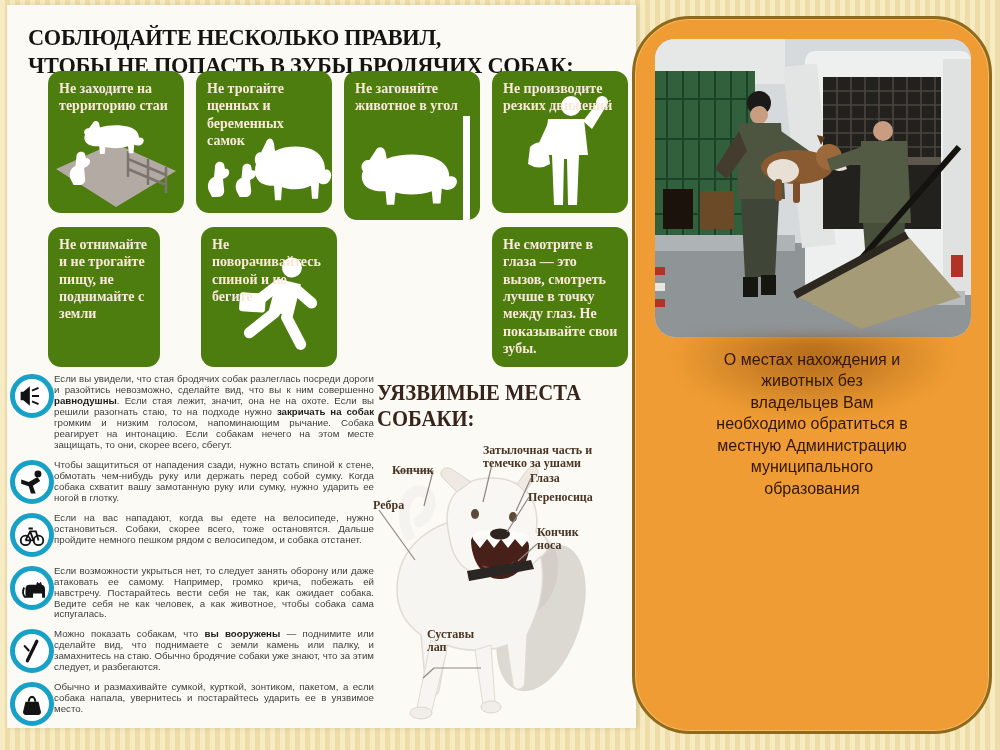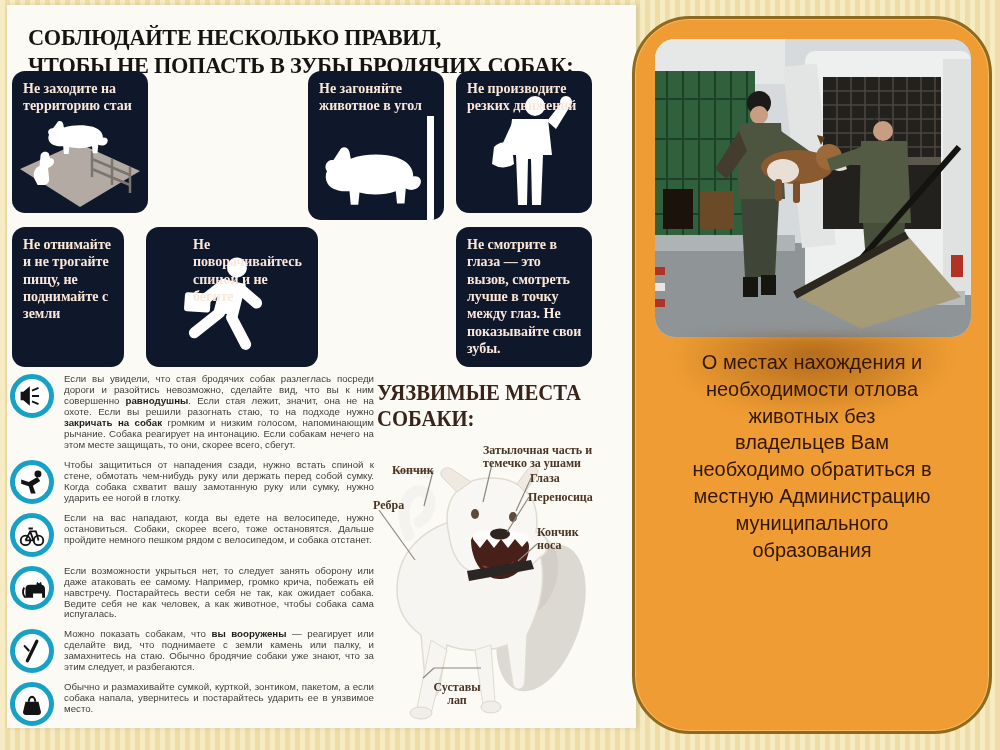--- a/index.html
+++ b/index.html
@@ -5,63 +5,63 @@
   html,body{margin:0;padding:0;}
   body{font-family:"Liberation Sans",sans-serif;}
   .stage{position:relative;width:1000px;height:750px;overflow:hidden;
     background:repeating-linear-gradient(90deg,#f6ebc2 0px,#f6ebc2 5px,#eeddA6 5px,#eedda6 10px);}
   
   .poster{position:absolute;left:7px;top:5px;width:629px;height:723px;background:#fbfaf5;
     box-shadow:2px 0 5px rgba(0,0,0,.10);}
   .poster-title{position:absolute;left:21px;top:18px;font-family:"Liberation Serif",serif;
     font-weight:700;font-size:24px;line-height:1.18;color:#161412;letter-spacing:-.3px;
     transform:scaleX(.93);transform-origin:left top;white-space:nowrap;}
-  .tile{position:absolute;background:#0f172a;border-radius:13px;overflow:hidden;}
+  .tile{position:absolute;background:#4d7c0f;border-radius:13px;overflow:hidden;margin-left:36px;}
   .tile-text{position:relative;z-index:2;font-family:"Liberation Serif",serif;font-weight:700;
     font-size:14px;line-height:1.24;color:#fbe8da;padding:9px 8px 0 11px;}
   .tile-art{position:absolute;left:0;bottom:0;z-index:1;}
   .t1{left:5px;top:66px;width:136px;height:142px;}
   .t2{left:153px;top:66px;width:136px;height:142px;}
   .t3{left:301px;top:66px;width:136px;height:149px;}
   .t4{left:449px;top:66px;width:136px;height:142px;}
   .t5{left:5px;top:222px;width:112px;height:140px;}
-  .t6{left:139px;top:222px;width:136px;height:140px;padding-left:36px;}
+  .t6{left:158px;top:222px;width:136px;height:140px;}
   .t7{left:301px;top:222px;width:136px;height:140px;}
   .t8{left:449px;top:222px;width:136px;height:140px;}
   
   .tips{position:absolute;left:3px;top:369px;width:364px;}
-  .tip{display:flex;gap:10px;margin-bottom:9px;align-items:flex-start;}
+  .tip{display:flex;margin-bottom:9px;align-items:flex-start;}
   .tip-icon{flex:0 0 44px;width:44px;height:44px;border-radius:50%;background:#fff;
     border:5px solid #18a1c6;box-sizing:border-box;display:flex;align-items:center;justify-content:center;}
   .tip-text{margin:0;flex:1;font-size:9.7px;line-height:1.13;color:#3e3e3e;text-align:justify;}
   .tip-text b{color:#1d1d1d;}
   
   .diagram-title{position:absolute;left:370px;top:375px;font-family:"Liberation Serif",serif;
     font-weight:700;font-size:23px;line-height:1.15;color:#38241a;transform:scaleX(.9);
     transform-origin:left top;white-space:nowrap;}
   .dog-svg{position:absolute;left:362px;top:435px;width:235px;height:290px;}
   .lbl{position:absolute;font-family:"Liberation Serif",serif;font-weight:700;font-size:12px;
     line-height:1.1;color:#4a3524;}
   .lbl-occiput{left:476px;top:439px;width:110px;}
   .lbl-eyes{left:523px;top:467px;}
   .lbl-bridge{left:521px;top:486px;}
   .lbl-nosetip{left:530px;top:521px;width:55px;}
   .lbl-tailbone{left:385px;top:459px;}
   .lbl-ribs{left:366px;top:494px;}
-  .lbl-paws{left:420px;top:676px;width:60px;text-align:center;}
+  .lbl-paws{left:420px;top:623px;width:60px;}
   
   .panel{position:absolute;left:632px;top:16px;width:360px;height:718px;background:#ee9c33;
     border:3px solid #8f6a1e;border-radius:58px;box-sizing:border-box;
     box-shadow:inset 0 0 0 1px rgba(255,234,170,.4);}
   .photo{position:absolute;left:20px;top:20px;width:316px;height:298px;border-radius:20px;
     overflow:hidden;background:#cdd1d4;}
   .reflection{position:absolute;left:38px;top:316px;width:280px;height:85px;
     background:radial-gradient(ellipse at 50% 25%,rgba(120,60,5,.5),rgba(120,60,5,0) 70%);
     filter:blur(6px);}
-  .panel-text{position:absolute;left:26px;right:26px;top:330px;font-size:20px;line-height:1.34;
+  .panel-text{position:absolute;left:26px;right:26px;top:330px;font-size:16px;line-height:1.34;
     text-align:center;color:#311604;}
 </style>
 </head>
 <body>
 
 <svg style="position:absolute;width:0;height:0" aria-hidden="true">
   <defs>
     <path id="dogSil" d="M12,34 C5,33 1,26 4,20 C1,17 4,11 9,12 L14,5 C16,1 21,2 22,6 L23,11 C34,7 50,7 60,10 C69,13 73,18 73,24 C78,23 81,27 78,31 C76,34 71,35 67,33 L66,44 L60,44 L59,35 C50,38 38,38 30,36 L29,45 L23,45 L22,35 C18,35 14,35 12,34 Z"></path>
     <path id="pupSil" d="M6,34 C2,28 4,20 10,18 L11,8 C11,3 17,1 20,5 L21,10 C24,9 26,12 25,15 C24,18 21,19 19,20 L20,30 C21,35 18,38 14,38 L8,38 Z"></path>
   </defs>
@@ -80,20 +80,28 @@
       <svg class="tile-art" width="136" height="96" viewBox="0 0 136 96">
         <polygon points="8,52 66,26 128,54 68,90" fill="#b2aaa3"></polygon>
         <g stroke="#7b756f" stroke-width="2.5" fill="none">
           <path d="M80,34 V60 M100,42 V68 M118,50 V76 M80,42 L118,58 M80,52 L118,68"></path>
         </g>
         <use href="#dogSil" fill="#fff" transform="translate(34,2) scale(0.78)"></use>
         <use href="#pupSil" fill="#fff" transform="translate(18,32) scale(0.95)"></use>
       </svg>
     </div>
 
+    <div class="tile t2">
+      <div class="tile-text">Не трогайте щенных и беременных самок</div>
+      <svg class="tile-art" width="136" height="92" viewBox="0 0 136 92">
+        <use href="#pupSil" fill="#fff" transform="translate(8,38) scale(1.0)"></use>
+        <use href="#pupSil" fill="#fff" transform="translate(36,40) scale(0.95)"></use>
+        <use href="#dogSil" fill="#fff" transform="translate(56,14) scale(1.0,1.45)"></use>
+      </svg>
+    </div>
 
     <div class="tile t3">
       <div class="tile-text">Не загоняйте животное в угол</div>
       <svg class="tile-art" width="136" height="104" viewBox="0 0 136 104">
         <rect x="119" y="0" width="7" height="104" fill="#fff"></rect>
         <use href="#dogSil" fill="#fff" transform="translate(14,28) scale(1.25,1.35)"></use>
       </svg>
     </div>
 
     <div class="tile t4">
@@ -184,21 +192,21 @@
       </div>
       <div class="tip">
         <span class="tip-icon">
           <svg width="26" height="26" viewBox="0 0 24 24">
               <g fill="#131313">
                 <rect x="10.6" y="0.5" width="3" height="23" rx="1.5" transform="rotate(26 12 12)"></rect>
                 <rect x="5.6" y="6" width="2" height="7.5" rx="1" transform="rotate(-42 6.6 9)"></rect>
               </g>
             </svg>
         </span>
-        <p class="tip-text"><span>Можно показать собакам, что </span><b>вы вооружены</b><span> — реагирует или сделайте вид, что поднимаете с земли камень или палку, и замахнитесь на стаю. Обычно бродячие собаки уже знают, что за этим следует, и разбегаются.</span></p>
+        <p class="tip-text"><span>Можно показать собакам, что </span><b>вы вооружены</b><span> — поднимите или сделайте вид, что поднимаете с земли камень или палку, и замахнитесь на стаю. Обычно бродячие собаки уже знают, что за этим следует, и разбегаются.</span></p>
       </div>
       <div class="tip">
         <span class="tip-icon">
           <svg width="26" height="26" viewBox="0 0 24 24">
               <g fill="#131313">
                 <path d="M6,10 h12 l2.2,9 a2.6,2.6 0 0 1 -2.5,3.2 H6.3 a2.6,2.6 0 0 1 -2.5,-3.2 Z"></path>
                 <path d="M9,10 a3,4.6 0 0 1 6,0" stroke="#131313" stroke-width="1.9" fill="none"></path>
               </g>
             </svg>
         </span>
@@ -324,21 +332,20 @@
         </g>
 
         <path d="M304,108 L178,252" stroke="#15130f" stroke-width="6"></path>
         <polygon points="140,256 252,196 306,258 206,290" fill="#a69b77"></polygon>
         <path d="M140,256 L252,196" stroke="#2c2820" stroke-width="8"></path>
       </svg>
     </div>
     <div class="reflection"></div>
     <div class="panel-text">
       <div>О местах нахождения и</div>
-      <div>необходимости отлова</div>
       <div>животных без</div>
       <div>владельцев Вам</div>
       <div>необходимо обратиться в</div>
       <div>местную Администрацию</div>
       <div>муниципального</div>
       <div>образования</div>
     </div>
   </div>
 </div>
 

